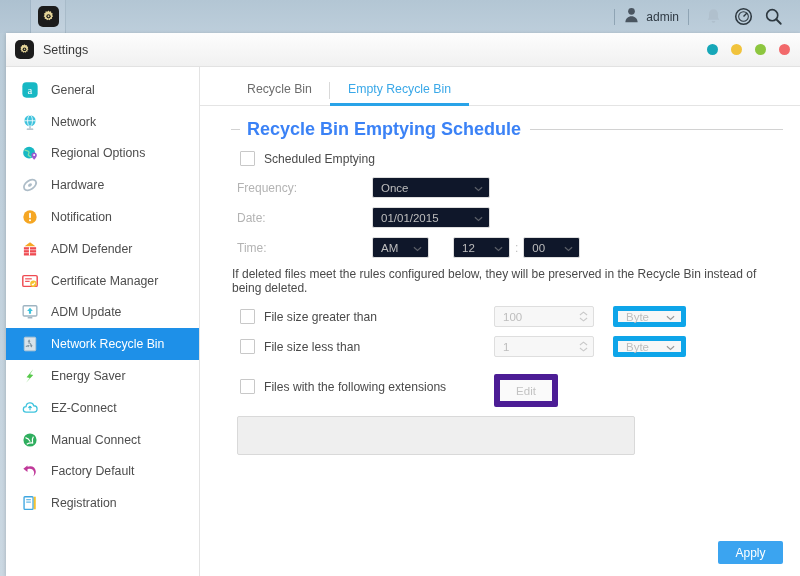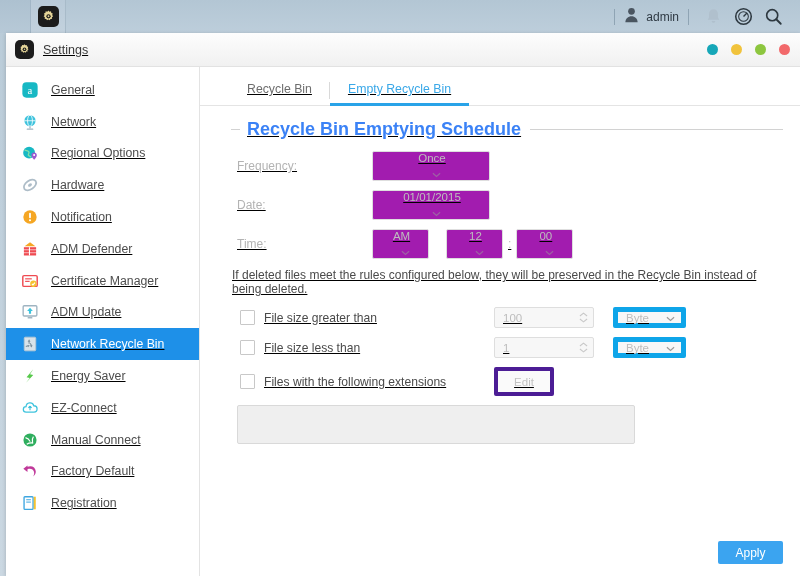--- a/index.html
+++ b/index.html
@@ -65,21 +65,20 @@
   }
 
   
   #window {
     position: absolute;
     left: 6px; top: 33px;
     width: 794px; height: 543px;
     background: #ffffff;
     box-shadow: 0 1px 4px rgba(0,0,0,0.20);
     overflow: hidden;
-    text-decoration: underline;
   }
   #titlebar {
     height: 33px;
     background: linear-gradient(180deg,#fdfdfd 0%, #f1f1f1 100%);
     border-bottom: 1px solid #e2e2e2;
     display: flex;
     align-items: center;
     padding: 0 10px 0 9px;
   }
   #titlebar .title-icon {
@@ -219,32 +218,31 @@
     align-items: center;
     margin: 0 0 9px 0;
     padding-left: 6px;
   }
   .field-label {
     width: 135px;
     font-size: 12px;
     color: #b3b3b3;
   }
   .sel {
-    height: 30px;
+    height: 21px;
     border: 1px solid #dedede;
-    background: #a21caf;
+    background: #0f172a;
     border-radius: 2px;
     display: flex;
     align-items: center;
     justify-content: space-between;
     padding: 0 6px 0 8px;
     box-sizing: border-box;
     font-size: 11.5px;
     color: #bdbdbd;
-    flex-direction: column;
   }
   .sel .chev { margin-left: 8px; opacity: .55; }
   .sel-frequency { width: 118px; }
   .sel-date { width: 118px; }
   .sel-ampm { width: 57px; }
   .sel-hour { width: 57px; }
   .sel-minute { width: 57px; }
   .time-colon {
     font-size: 12px;
     color: #c0c0c0;
@@ -291,26 +289,27 @@
     align-items: center;
     justify-content: space-between;
     padding: 0 6px 0 8px;
     box-sizing: border-box;
     font-size: 11.5px;
     color: #bdbdbd;
     margin-left: 19px;
   }
   .edit-btn {
     width: 52px; height: 21px;
-    border: 4px solid #4c1d95;
+    border: 6px solid #4c1d95;
     background: #fafafa;
     border-radius: 2px;
     display: flex; align-items: center; justify-content: center;
     font-size: 11.5px;
     color: #c3c3c3;
+    margin-top: 8px;
   }
   .ext-box {
     margin: 6px 0 0 6px;
     width: 398px; height: 39px;
     background: #efefef;
     border: 1px solid #d9d9d9;
     border-radius: 2px;
     box-sizing: border-box;
   }
 
@@ -577,20 +576,24 @@
 
       <div class="pane">
 
         <div class="section-head">
           <span class="dash"></span>
           <span class="sh-title">Recycle Bin Emptying Schedule</span>
           <span class="rule"></span>
         </div>
 
 
+        <div class="cb-row">
+          <span class="cbox"></span>
+          <span class="cb-label">Scheduled Emptying</span>
+        </div>
 
         <div class="field-row">
           <span class="field-label">Frequency:</span>
           <span class="sel sel-frequency">
             <span>Once</span>
             <span class="chev">
               <svg width="9" height="6" viewBox="0 0 10 6">
                   <path d="M1 1l4 3.6L9 1" fill="none" stroke="#9a9a9a" stroke-width="1.3"></path>
                 </svg>
             </span>
@@ -612,21 +615,21 @@
         <div class="field-row">
           <span class="field-label">Time:</span>
           <span class="sel sel-ampm">
             <span>AM</span>
             <span class="chev">
               <svg width="9" height="6" viewBox="0 0 10 6">
                   <path d="M1 1l4 3.6L9 1" fill="none" stroke="#9a9a9a" stroke-width="1.3"></path>
                 </svg>
             </span>
           </span>
-          <span class="sel sel-hour" style="margin-left:17px">
+          <span class="sel sel-hour" style="margin-left:24px">
             <span>12</span>
             <span class="chev">
               <svg width="9" height="6" viewBox="0 0 10 6">
                   <path d="M1 1l4 3.6L9 1" fill="none" stroke="#9a9a9a" stroke-width="1.3"></path>
                 </svg>
             </span>
           </span>
           <span class="time-colon">:</span>
           <span class="sel sel-minute">
             <span>00</span>

